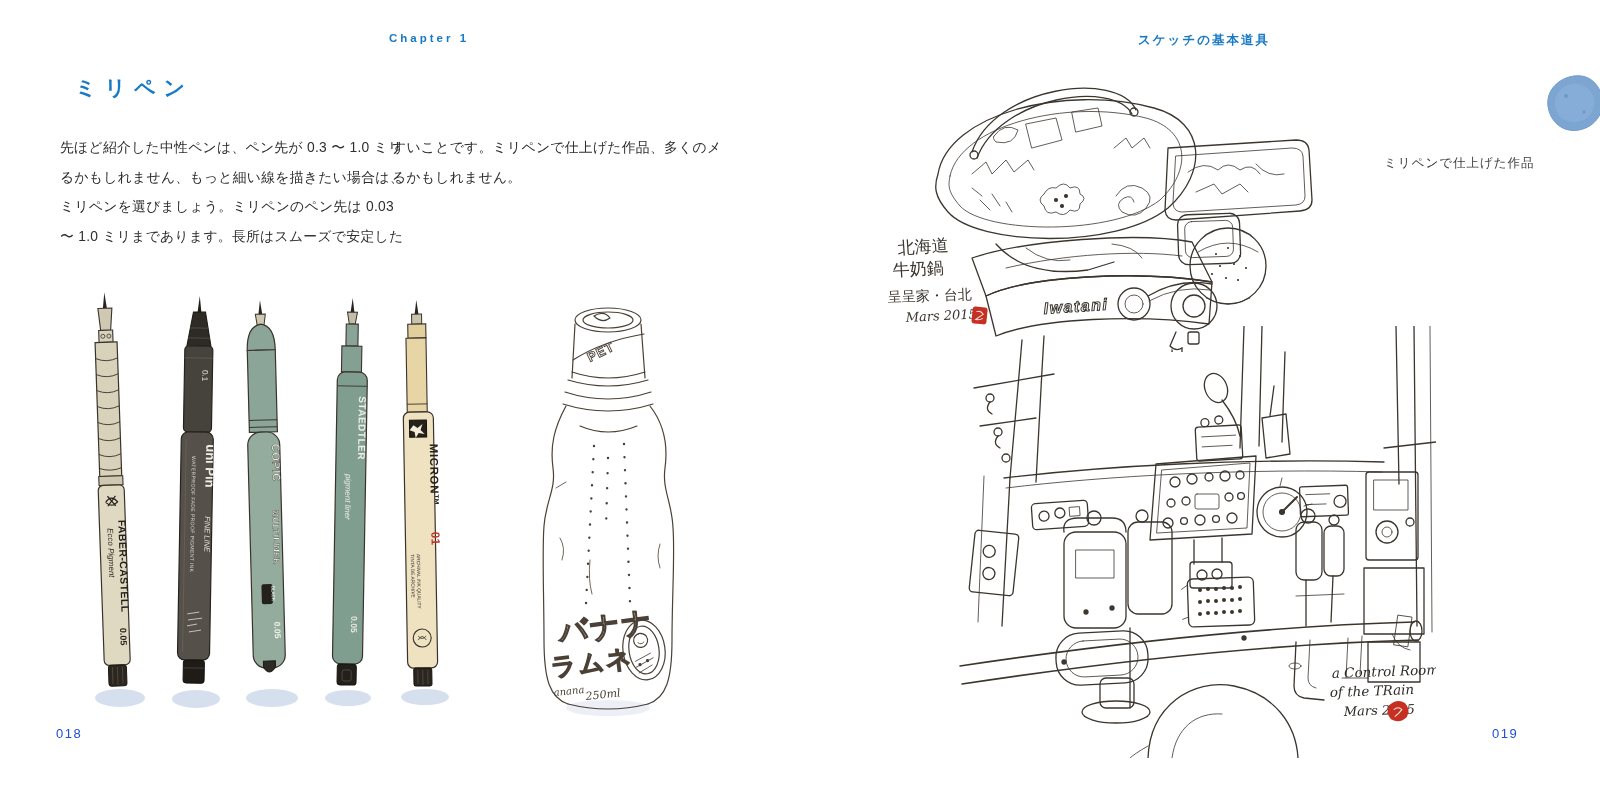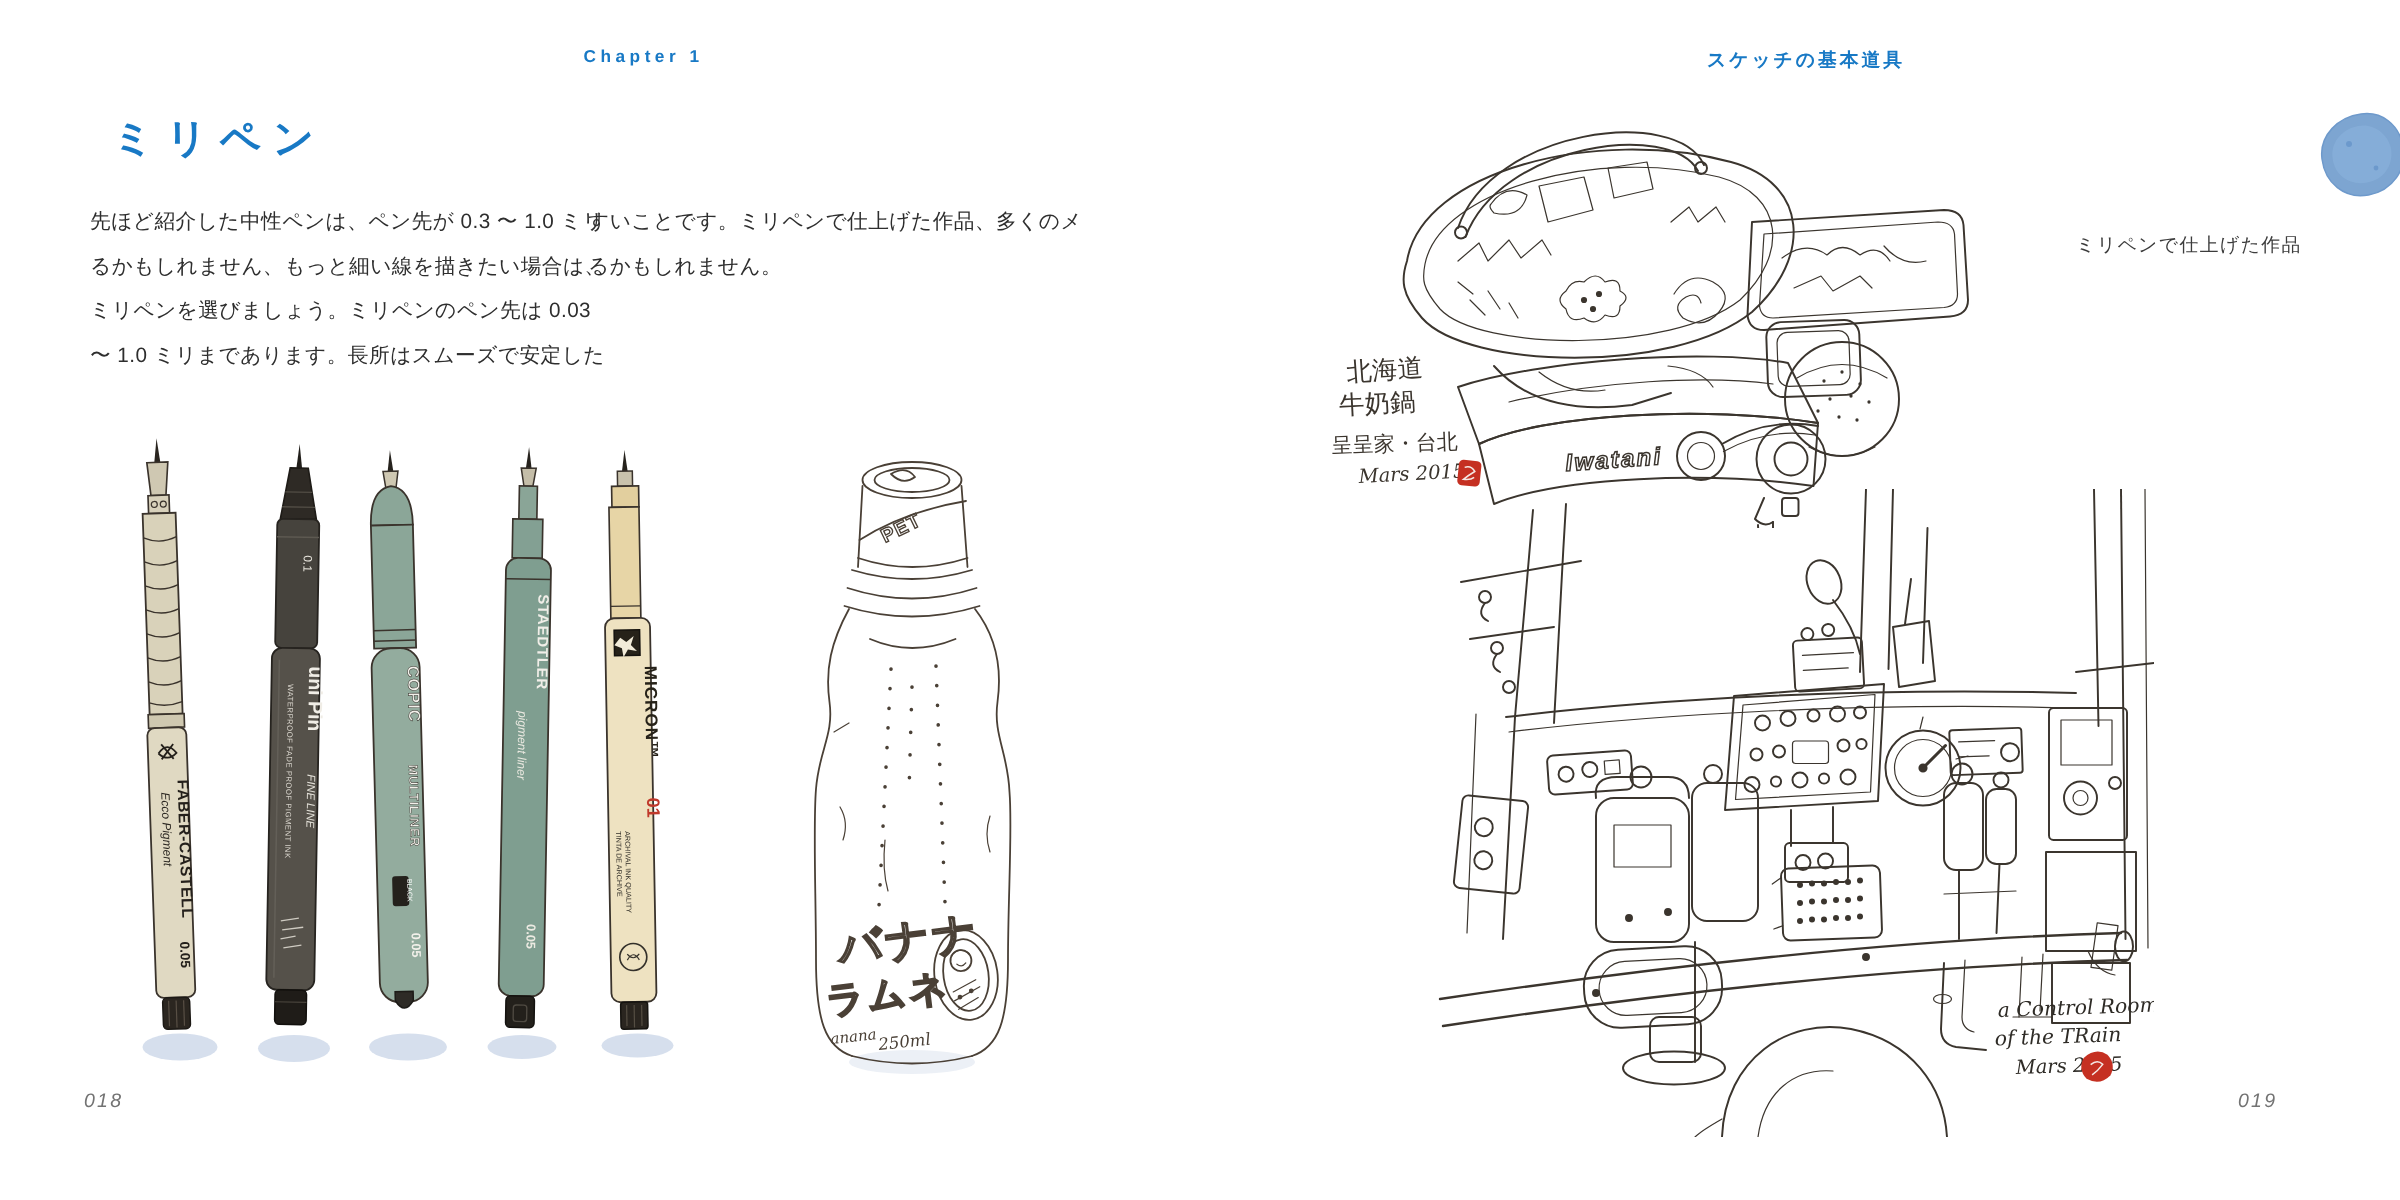--- a/index.html
+++ b/index.html
@@ -2,24 +2,24 @@
 <html><head>
 <meta charset="utf-8">
 <style>
   html,body{margin:0;padding:0;}
   body{width:1600px;height:800px;position:relative;background:#ffffff;overflow:hidden;
        font-family:"Liberation Sans","DejaVu Sans",sans-serif;color:#2d2d2d;}
   .abs{position:absolute;}
   .blue{color:#1879c5;}
   .chapter{font-size:11.5px;letter-spacing:3px;font-weight:700;}
   .sect{font-size:12.5px;letter-spacing:2px;font-weight:700;text-align:right;}
-  .title{font-size:27px;font-weight:700;letter-spacing:8px;text-align:center;}
+  .title{font-size:21px;font-weight:700;letter-spacing:8px;text-align:center;}
   .bodycol{font-size:13.8px;line-height:29.5px;letter-spacing:0.3px;white-space:nowrap;color:#2e2e2e;}
   .caption{font-size:12.5px;letter-spacing:1px;color:#3c3c3c;margin-top:26px;}
-  .pagenum{font-size:13px;letter-spacing:1.5px;color:#737373;font-style:italic;}
+  .pagenum{font-size:13px;letter-spacing:1.5px;color:#1d4ed8;}
   svg{display:block;}
   .ink{stroke:#3b352e;fill:none;stroke-width:1.3;stroke-linecap:round;stroke-linejoin:round;}
   .ink2{stroke:#4a4036;fill:none;stroke-width:1.2;stroke-linecap:round;stroke-linejoin:round;}
   .thin{stroke-width:0.8;}
   .hand{font-family:"DejaVu Serif","Liberation Serif",serif;font-style:italic;}
   text{user-select:none;}
 </style>
 </head>
 <body>
 

